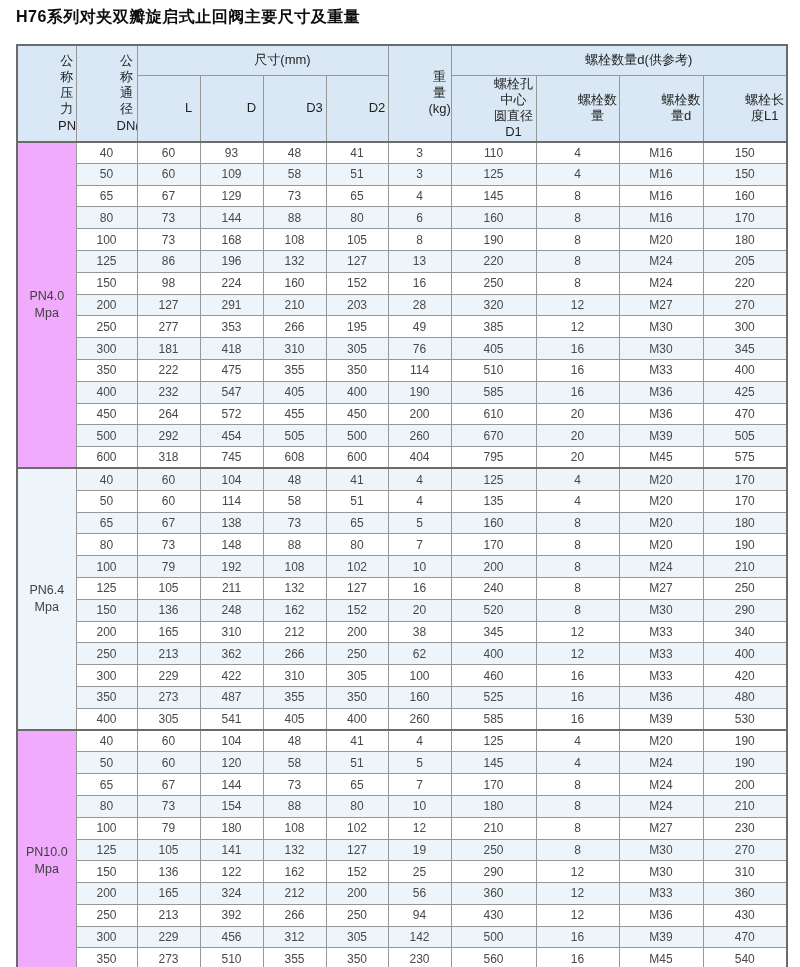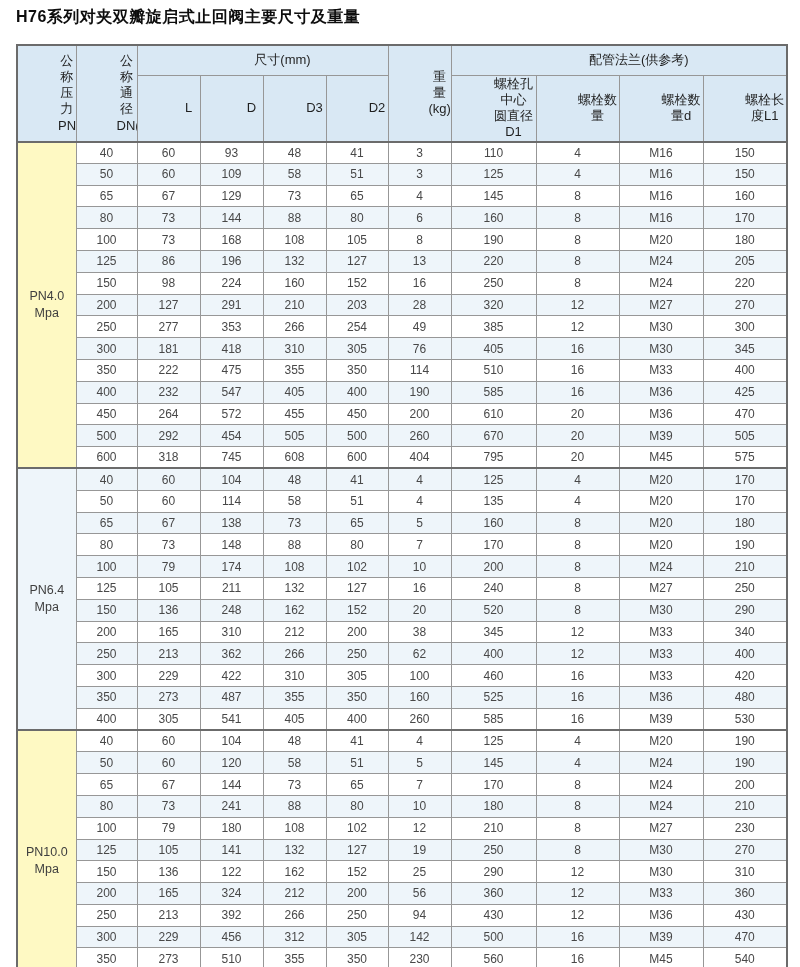--- a/index.html
+++ b/index.html
@@ -41,21 +41,21 @@
   .spec-table thead tr.group-row th { height: 30px; }
   .spec-table thead tr.sub-row th { height: 50px; }
   .spec-table td {
     height: 21.8px;
     font-size: 12px;
     color: #484848;
     background: #ffffff;
   }
   .spec-table tr.striped td { background: #eef5fa; }
   .spec-table td.pressure-cell {
-    background: #fef9c3;
+    background: #f0abfc;
     font-size: 12.5px;
     color: #3f3f3f;
     line-height: 1.35;
   }
   .prewrap { white-space: pre-line; }
   tbody { border-top: 2px solid #6b6b6b; }
 </style>
 </head>
 <body>
 
@@ -77,21 +77,21 @@
         <col style="width:84px">
     </colgroup>
     <thead>
       <tr class="group-row">
         <th rowspan="2" class="prewrap">公称压力
 PN(Mpa)</th>
         <th rowspan="2" class="prewrap">公称通径
 DN(mm)</th>
         <th colspan="4">尺寸(mm)</th>
         <th rowspan="2">重量(kg)</th>
-        <th colspan="4">配管法兰(供参考)</th>
+        <th colspan="4">螺栓数量d(供参考)</th>
       </tr>
       <tr class="sub-row" id="subhead-row">
           <th>L</th>
           <th>D</th>
           <th>D3</th>
           <th>D2</th>
           <th class="prewrap">螺栓孔中心
 圆直径D1</th>
           <th class="prewrap">螺栓数量</th>
           <th class="prewrap">螺栓数量d</th>
@@ -195,21 +195,21 @@
           <td>320</td>
           <td>12</td>
           <td>M27</td>
           <td>270</td>
         </tr>
         <tr>
           <td>250</td>
           <td>277</td>
           <td>353</td>
           <td>266</td>
-          <td>254</td>
+          <td>195</td>
           <td>49</td>
           <td>385</td>
           <td>12</td>
           <td>M30</td>
           <td>300</td>
         </tr>
         <tr class="striped">
           <td>300</td>
           <td>181</td>
           <td>418</td>
@@ -329,21 +329,21 @@
           <td>80</td>
           <td>7</td>
           <td>170</td>
           <td>8</td>
           <td>M20</td>
           <td>190</td>
         </tr>
         <tr class="striped">
           <td>100</td>
           <td>79</td>
-          <td>174</td>
+          <td>192</td>
           <td>108</td>
           <td>102</td>
           <td>10</td>
           <td>200</td>
           <td>8</td>
           <td>M24</td>
           <td>210</td>
         </tr>
         <tr>
           <td>125</td>
@@ -465,21 +465,21 @@
           <td>65</td>
           <td>7</td>
           <td>170</td>
           <td>8</td>
           <td>M24</td>
           <td>200</td>
         </tr>
         <tr class="striped">
           <td>80</td>
           <td>73</td>
-          <td>241</td>
+          <td>154</td>
           <td>88</td>
           <td>80</td>
           <td>10</td>
           <td>180</td>
           <td>8</td>
           <td>M24</td>
           <td>210</td>
         </tr>
         <tr>
           <td>100</td>

